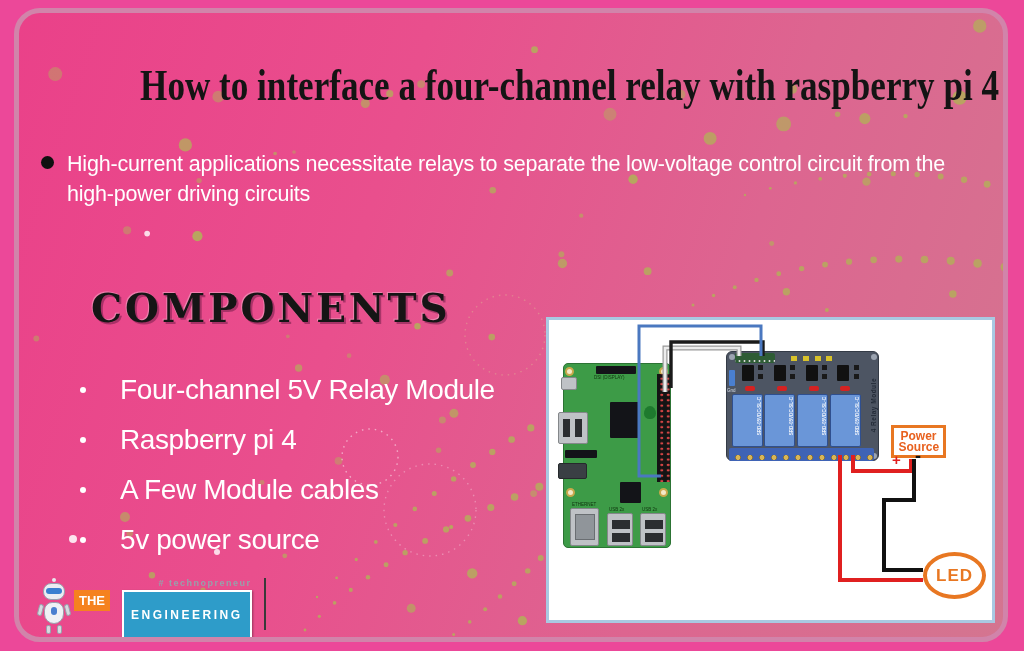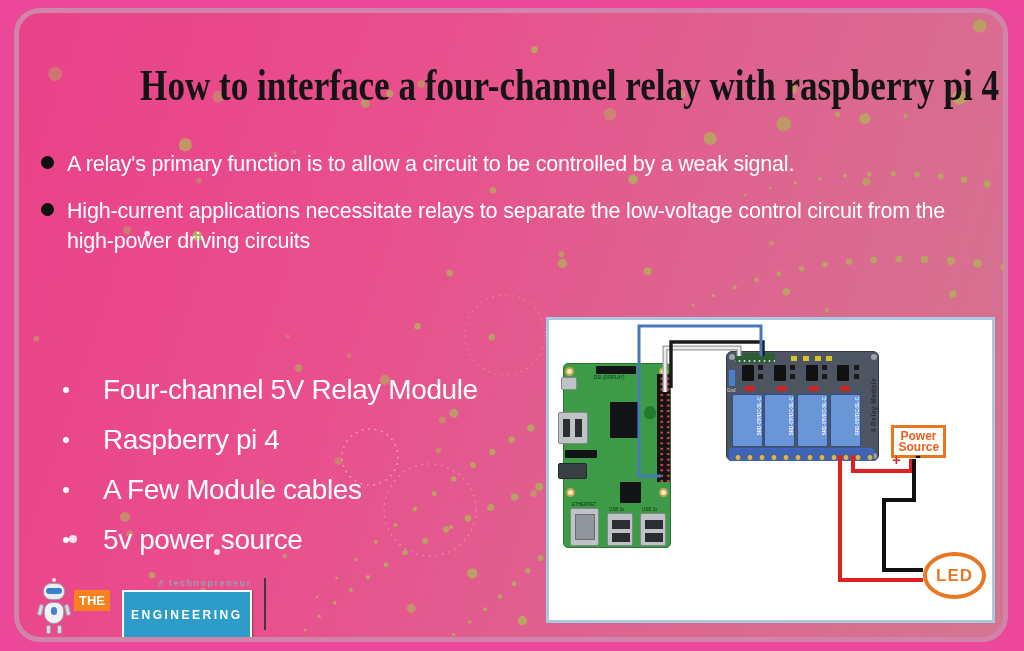--- a/index.html
+++ b/index.html
@@ -28,21 +28,21 @@
   .bdot { flex:0 0 13px; width:13px; height:13px; border-radius:50%; background:#101010; margin:7px 13px 0 0; }
   .bullet-row p { color:#ffffff; font-size:21.5px; line-height:30px; letter-spacing:-0.2px; max-width:928px; }
 
   .components-heading {
     position:absolute; left:72px; top:272px; z-index:2;
     font-family:"DejaVu Serif", serif; font-weight:bold; font-size:39px; letter-spacing:3px;
     color:#151515;
     text-shadow:2px 2px 0 rgba(90,20,60,0.45), -1px -1px 0 rgba(255,255,255,0.30);
   }
 
-  .comp-list { position:absolute; left:44px; top:352px; z-index:2; list-style:none; }
+  .comp-list { position:absolute; left:61px; top:352px; z-index:2; list-style:none; }
   .comp-list li { display:flex; align-items:center; height:50px; }
   .ldot { flex:0 0 6px; width:6px; height:6px; border-radius:50%; background:#ffffff; margin-right:34px; }
   .comp-list span.ltx { color:#ffffff; font-size:28px; letter-spacing:-0.4px; }
 
   
   .panel { position:absolute; left:527px; top:304px; width:449px; height:306px; z-index:3;
            background:#ffffff; border:3px solid var(--panel_border,#a9c9e2); }
   .panel * { position:absolute; }
 
   .pi { left:14px; top:43px; width:108px; height:185px; background:var(--board_green,#3d9b47);
@@ -273,28 +273,25 @@
         <circle cx="486" cy="322" r="40" fill="none" stroke="rgba(224,210,150,0.35)" stroke-width="1.4" stroke-dasharray="1.5 5"></circle>
         <circle cx="54" cy="526" r="4" fill="#ffffff" opacity="0.85"></circle>
         <circle cx="198" cy="539" r="3" fill="#ffffff" opacity="0.8"></circle>
       </svg>
 
     <h1 class="title"><span>How to interface a four-channel relay with raspberry pi 4</span></h1>
 
     <div class="bullets">
       <div class="bullet-row">
         <span class="bdot"></span>
-        <p>A relay's primary function is to allow a circuit to be controlled by a weak signal.</p>
-      </div>
-      <div class="bullet-row">
-        <span class="bdot"></span>
         <p>High-current applications necessitate relays to separate the low-voltage control circuit from the high-power driving circuits</p>
       </div>
     </div>
 
+    <h2 class="components-heading">COMPONENTS</h2>
 
     <ul class="comp-list">
       <li>
           <span class="ldot"></span>
           <span class="ltx">Four-channel 5V Relay Module</span>
         </li>
       <li>
           <span class="ldot"></span>
           <span class="ltx">Raspberry pi 4</span>
         </li>

